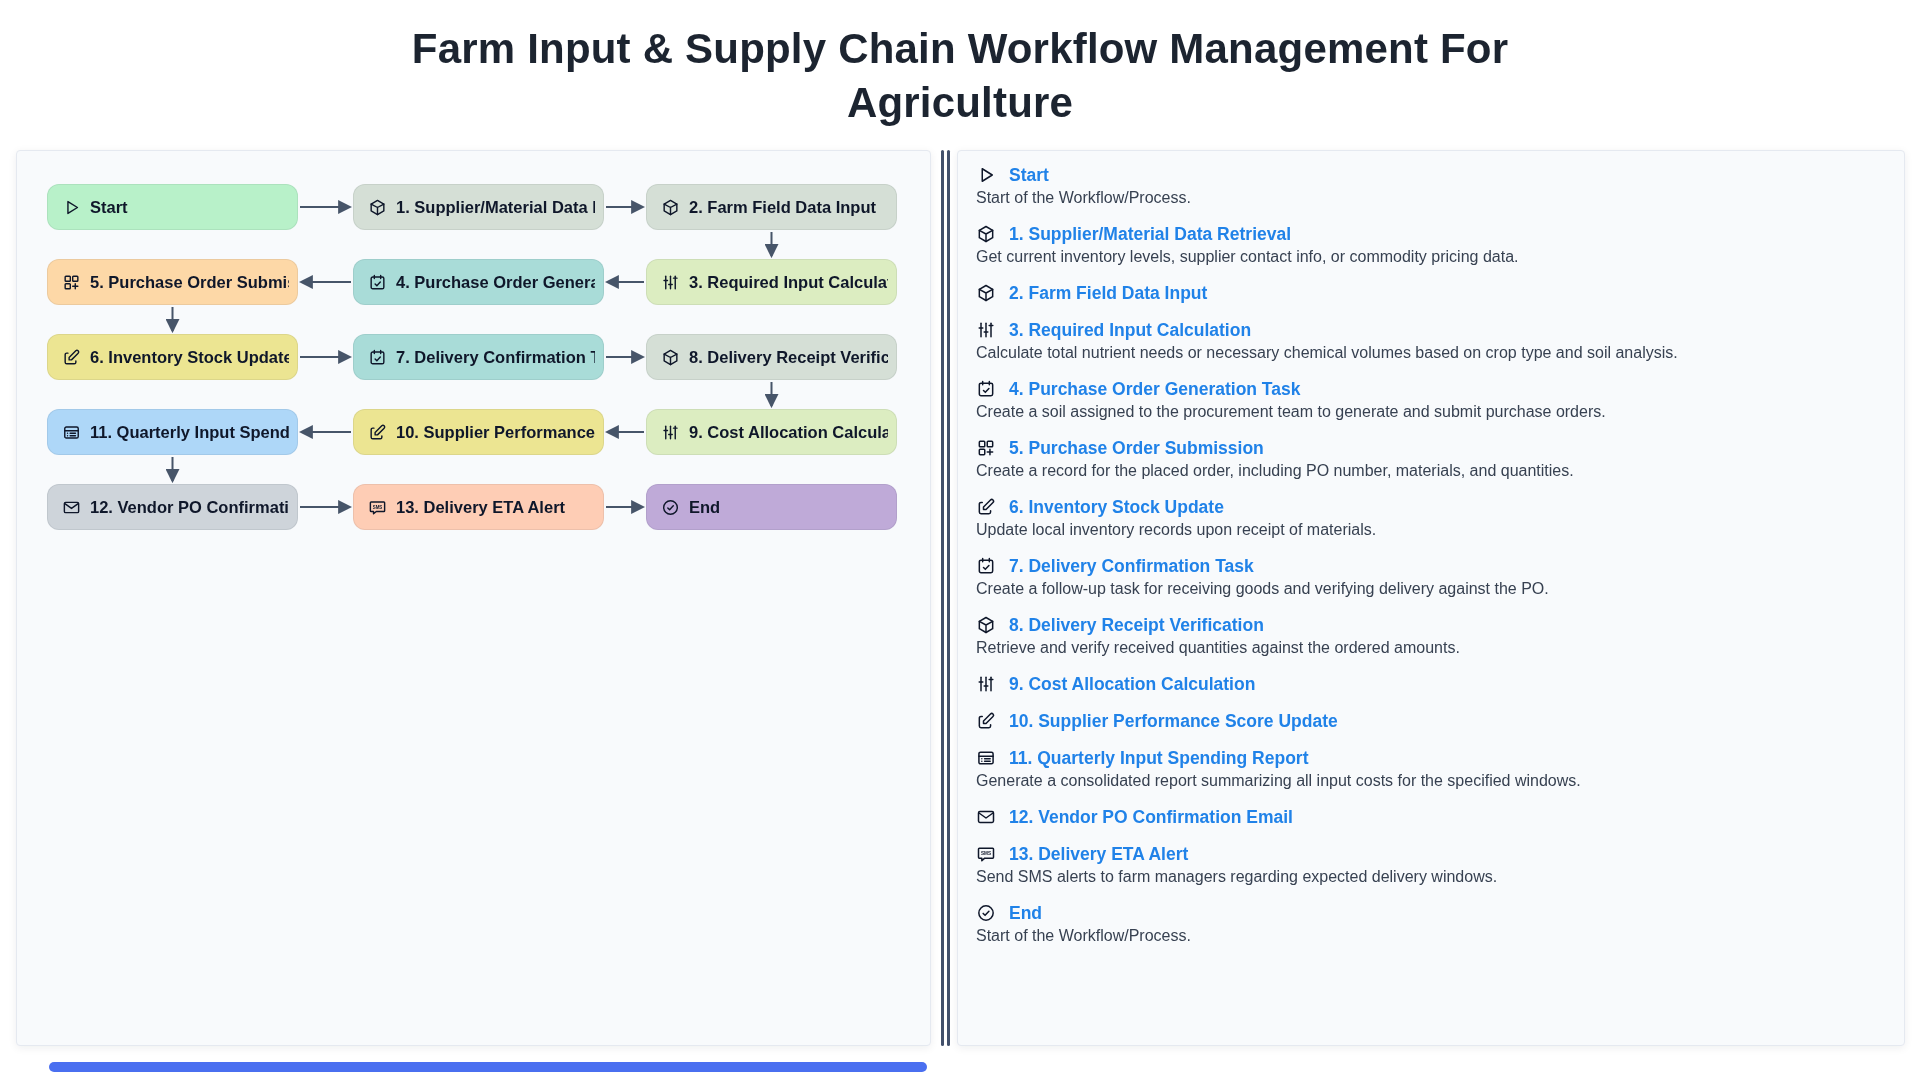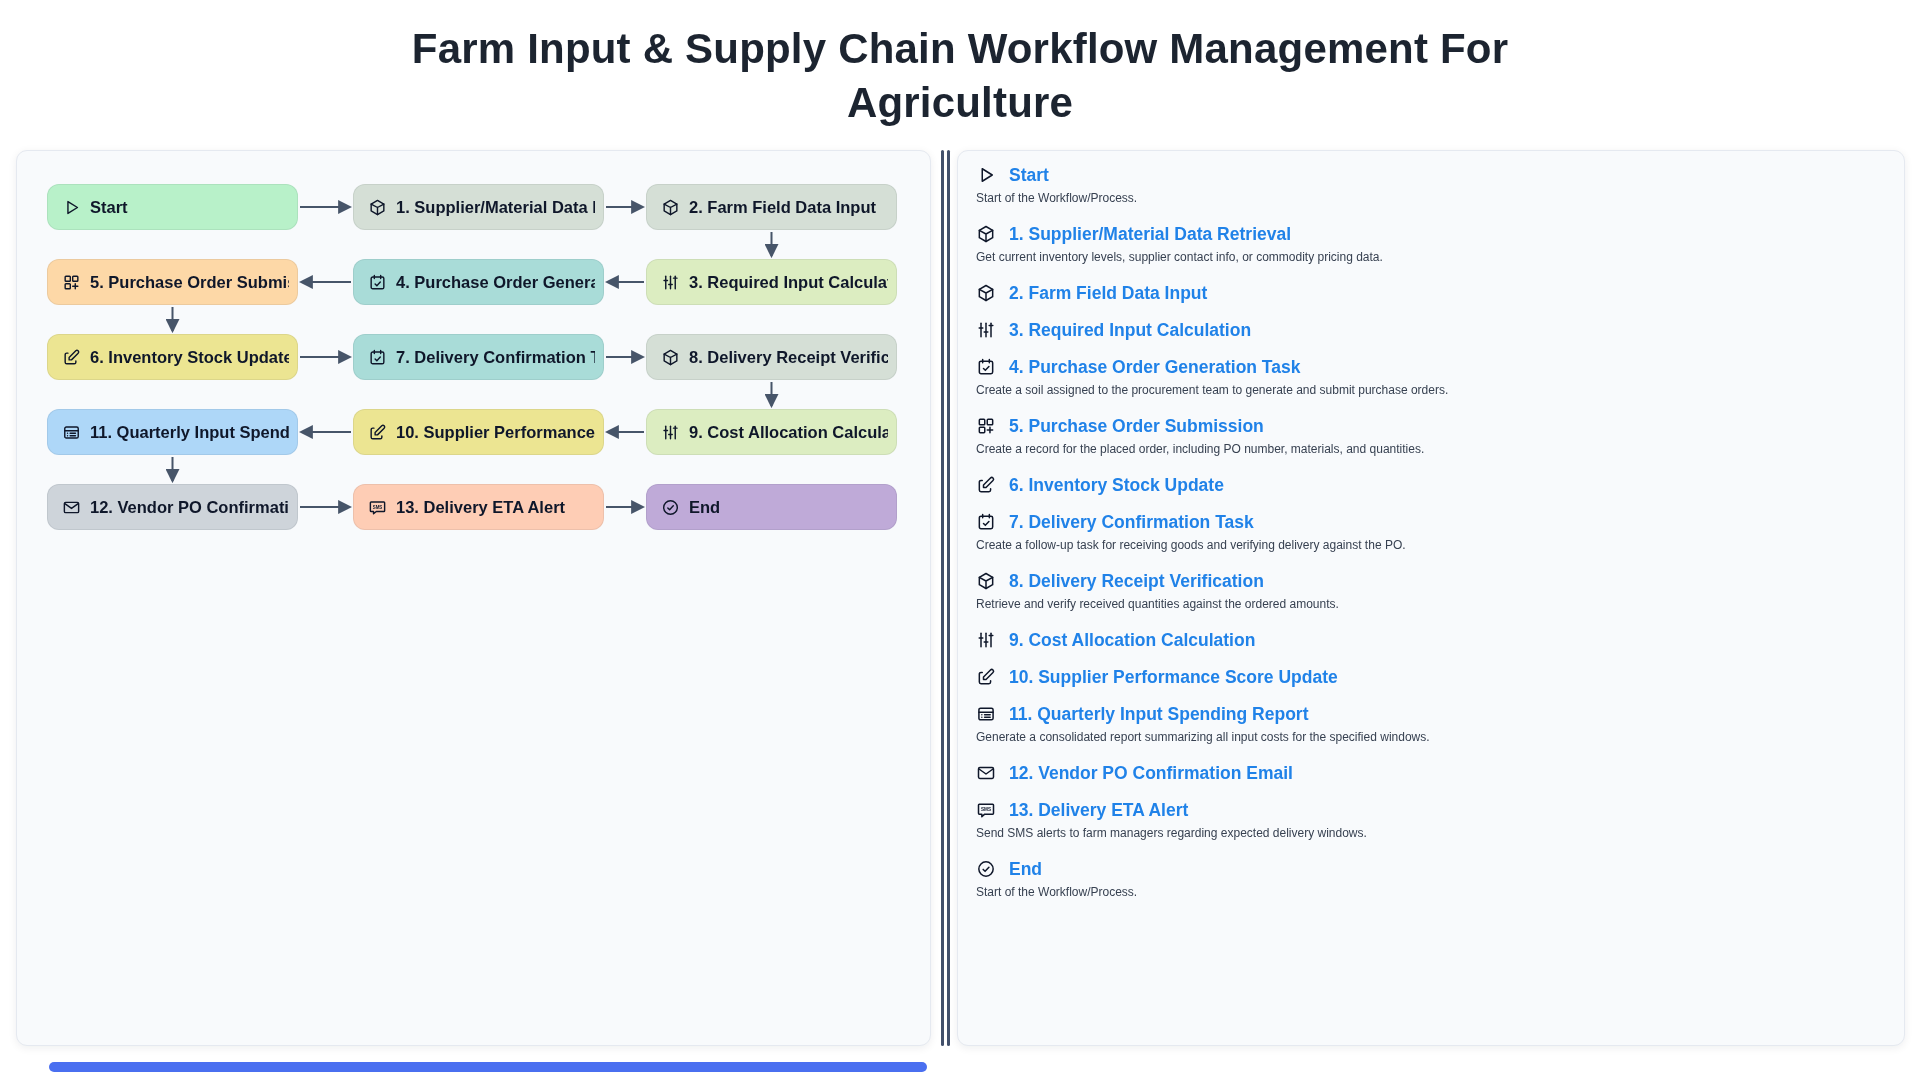--- a/index.html
+++ b/index.html
@@ -7,21 +7,21 @@
     font-family: "Liberation Sans", "DejaVu Sans", sans-serif; }
   .stage { position: relative; width: 1920px; height: 862px; }
 
   
   .page-title { position: absolute; top: 22px; left: 0; width: 100%;
     text-align: center; font-size: 42px; line-height: 54px; font-weight: 700;
     color: #1c2430; letter-spacing: 0.2px; }
 
   
   .panel { position: absolute; top: 150px; height: 896px; background: #f8fafc;
-    border: 1px solid #e5e9f0; border-radius: 11px;
+    border: 1px solid #e5e9f0; border-radius: 4px;
     box-shadow: 0 2px 8px rgba(15,23,42,0.07); }
   .flow-panel { left: 16px; width: 915px; }
   .legend-panel { left: 957px; width: 948px; padding: 12px 18px 8px 18px; overflow: hidden; }
 
   
   .divider { position: absolute; left: 941px; top: 150px; height: 896px; width: 9px;
     display: flex; justify-content: space-between; }
   .divider span { display: block; width: 3px; height: 100%; background: #42506b; border-radius: 2px; }
 
   
@@ -35,21 +35,21 @@
   .node-icon svg { width: 19px; height: 19px; display: block; }
 
   .edges-layer { position: absolute; inset: 0; pointer-events: none; }
 
   
   .legend-entry { margin-bottom: 13px; }
   .legend-head { display: flex; align-items: center; gap: 13px; height: 24px; }
   .legend-icon { flex: 0 0 auto; width: 20px; height: 20px; color: #0f172a; }
   .legend-icon svg { width: 20px; height: 20px; display: block; }
   .legend-title { font-size: 17.5px; font-weight: 700; color: #2082e8; }
-  .legend-desc { font-size: 12px; line-height: 22px; color: #374151; }
+  .legend-desc { font-size: 16px; line-height: 22px; color: #374151; }
 
   
   .bottom-scrollbar { position: absolute; left: 49px; top: 1062px; width: 878px; height: 10px;
     border-radius: 5px; background: #4a6ff0; cursor: pointer; }
 </style>
 </head>
 <body>
 
 <div class="stage">
 
@@ -278,20 +278,21 @@
               <path d="M6 4v16"></path>
               <path d="M3.8 9.5h4.4"></path>
               <path d="M12 4v16"></path>
               <path d="M9.8 14.5h4.4"></path>
               <path d="M18 4v16"></path>
               <path d="M15.8 6.5h4.4"></path>
             </svg>
           </span>
           <span class="legend-title">3. Required Input Calculation</span>
         </div>
+        <div class="legend-desc">Calculate total nutrient needs or necessary chemical volumes based on crop type and soil analysis.</div>
       </div>
       <div class="legend-entry">
         <div class="legend-head">
           <span class="legend-icon">
             <svg viewBox="0 0 24 24" fill="none" stroke="currentColor" stroke-width="1.8" stroke-linecap="round" stroke-linejoin="round">
               <rect x="4" y="5" width="16" height="15" rx="2"></rect>
               <path d="M8 3v4M16 3v4"></path>
               <path d="M9 13.8l2.2 2.2 4.3-4.6"></path>
             </svg>
           </span>
@@ -316,20 +317,21 @@
       <div class="legend-entry">
         <div class="legend-head">
           <span class="legend-icon">
             <svg viewBox="0 0 24 24" fill="none" stroke="currentColor" stroke-width="1.8" stroke-linecap="round" stroke-linejoin="round">
               <path d="M7.5 6.5H6a2 2 0 0 0-2 2V18a2 2 0 0 0 2 2h9.5a2 2 0 0 0 2-2v-1.5"></path>
               <path d="M20.4 6.6a2.1 2.1 0 0 0-3-3L9 12v3h3z"></path>
             </svg>
           </span>
           <span class="legend-title">6. Inventory Stock Update</span>
         </div>
+        <div class="legend-desc">Update local inventory records upon receipt of materials.</div>
       </div>
       <div class="legend-entry">
         <div class="legend-head">
           <span class="legend-icon">
             <svg viewBox="0 0 24 24" fill="none" stroke="currentColor" stroke-width="1.8" stroke-linecap="round" stroke-linejoin="round">
               <rect x="4" y="5" width="16" height="15" rx="2"></rect>
               <path d="M8 3v4M16 3v4"></path>
               <path d="M9 13.8l2.2 2.2 4.3-4.6"></path>
             </svg>
           </span>

